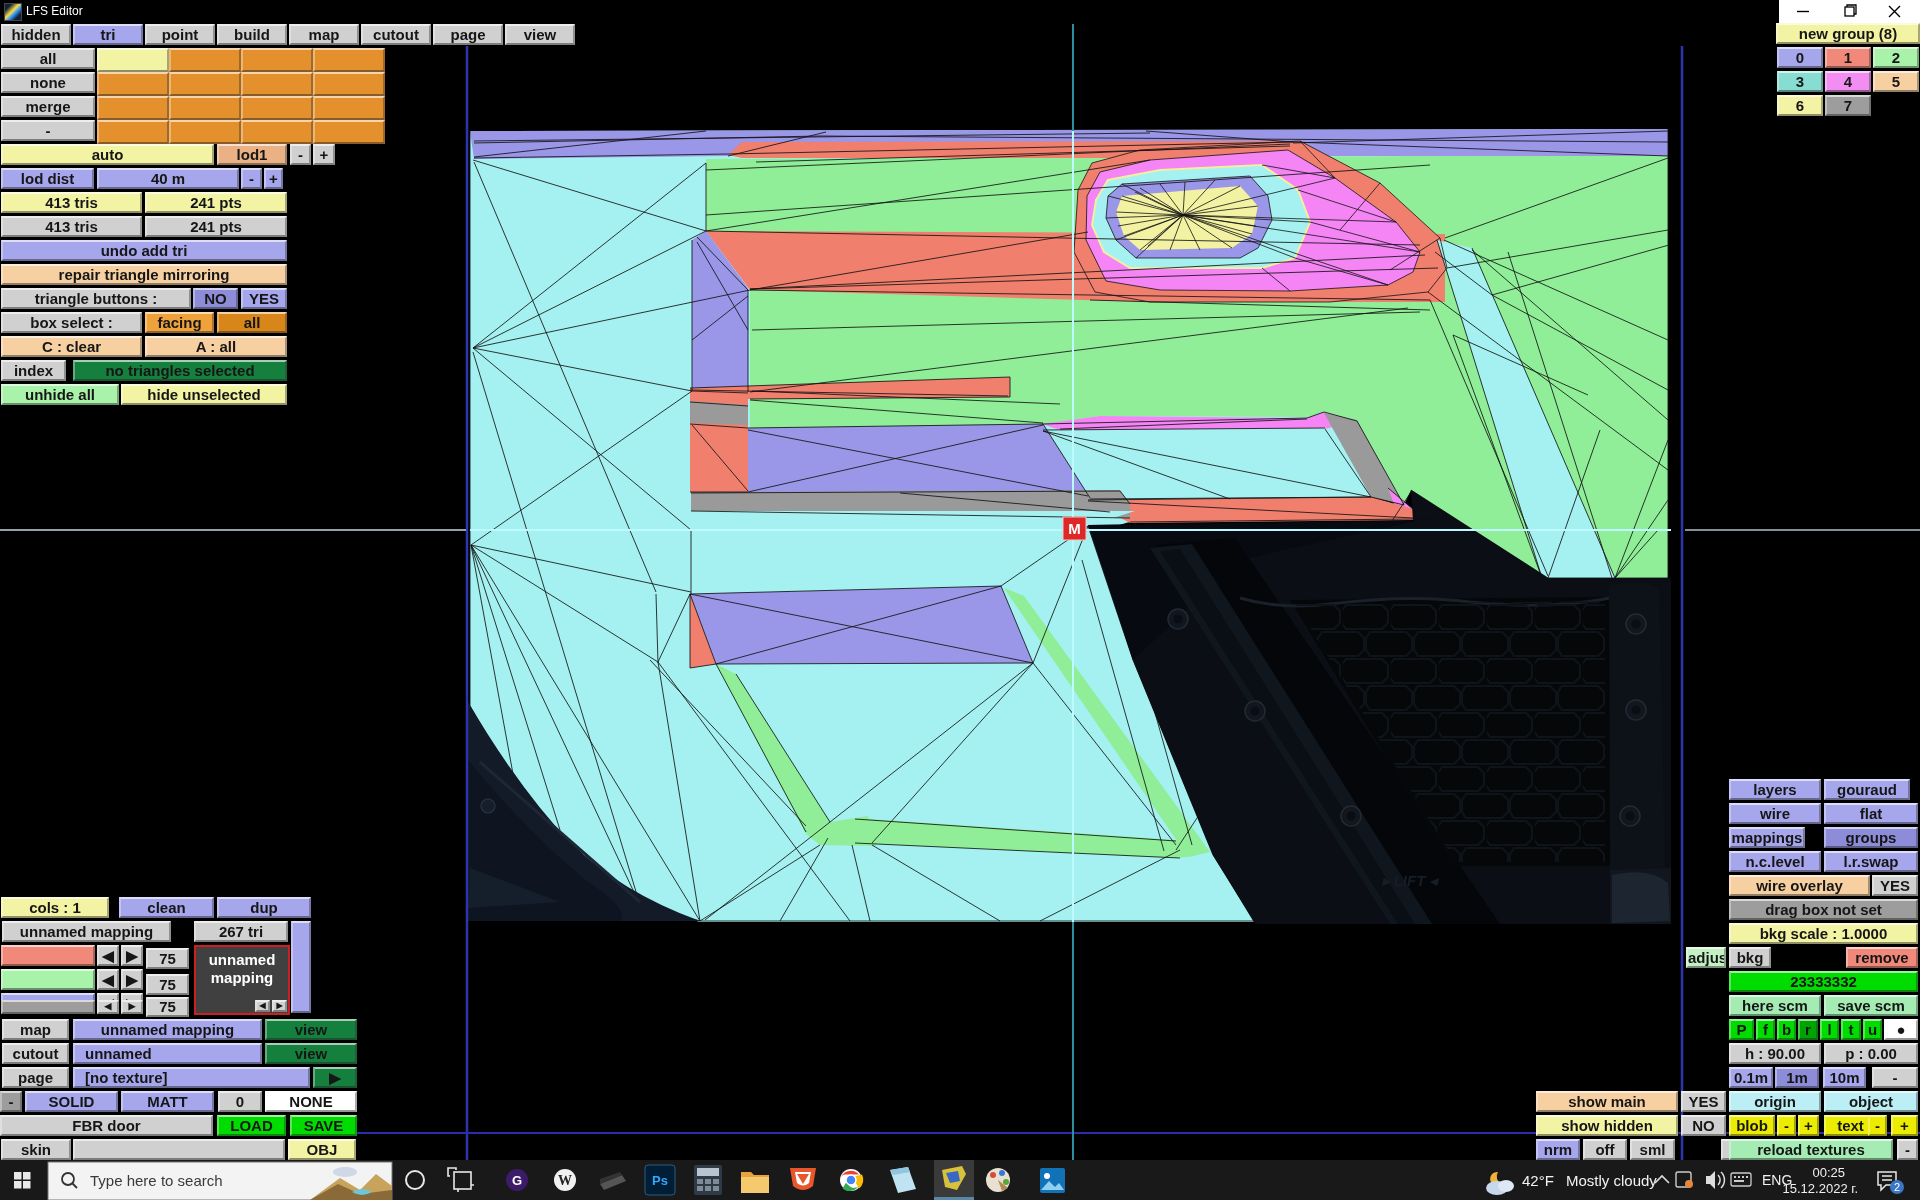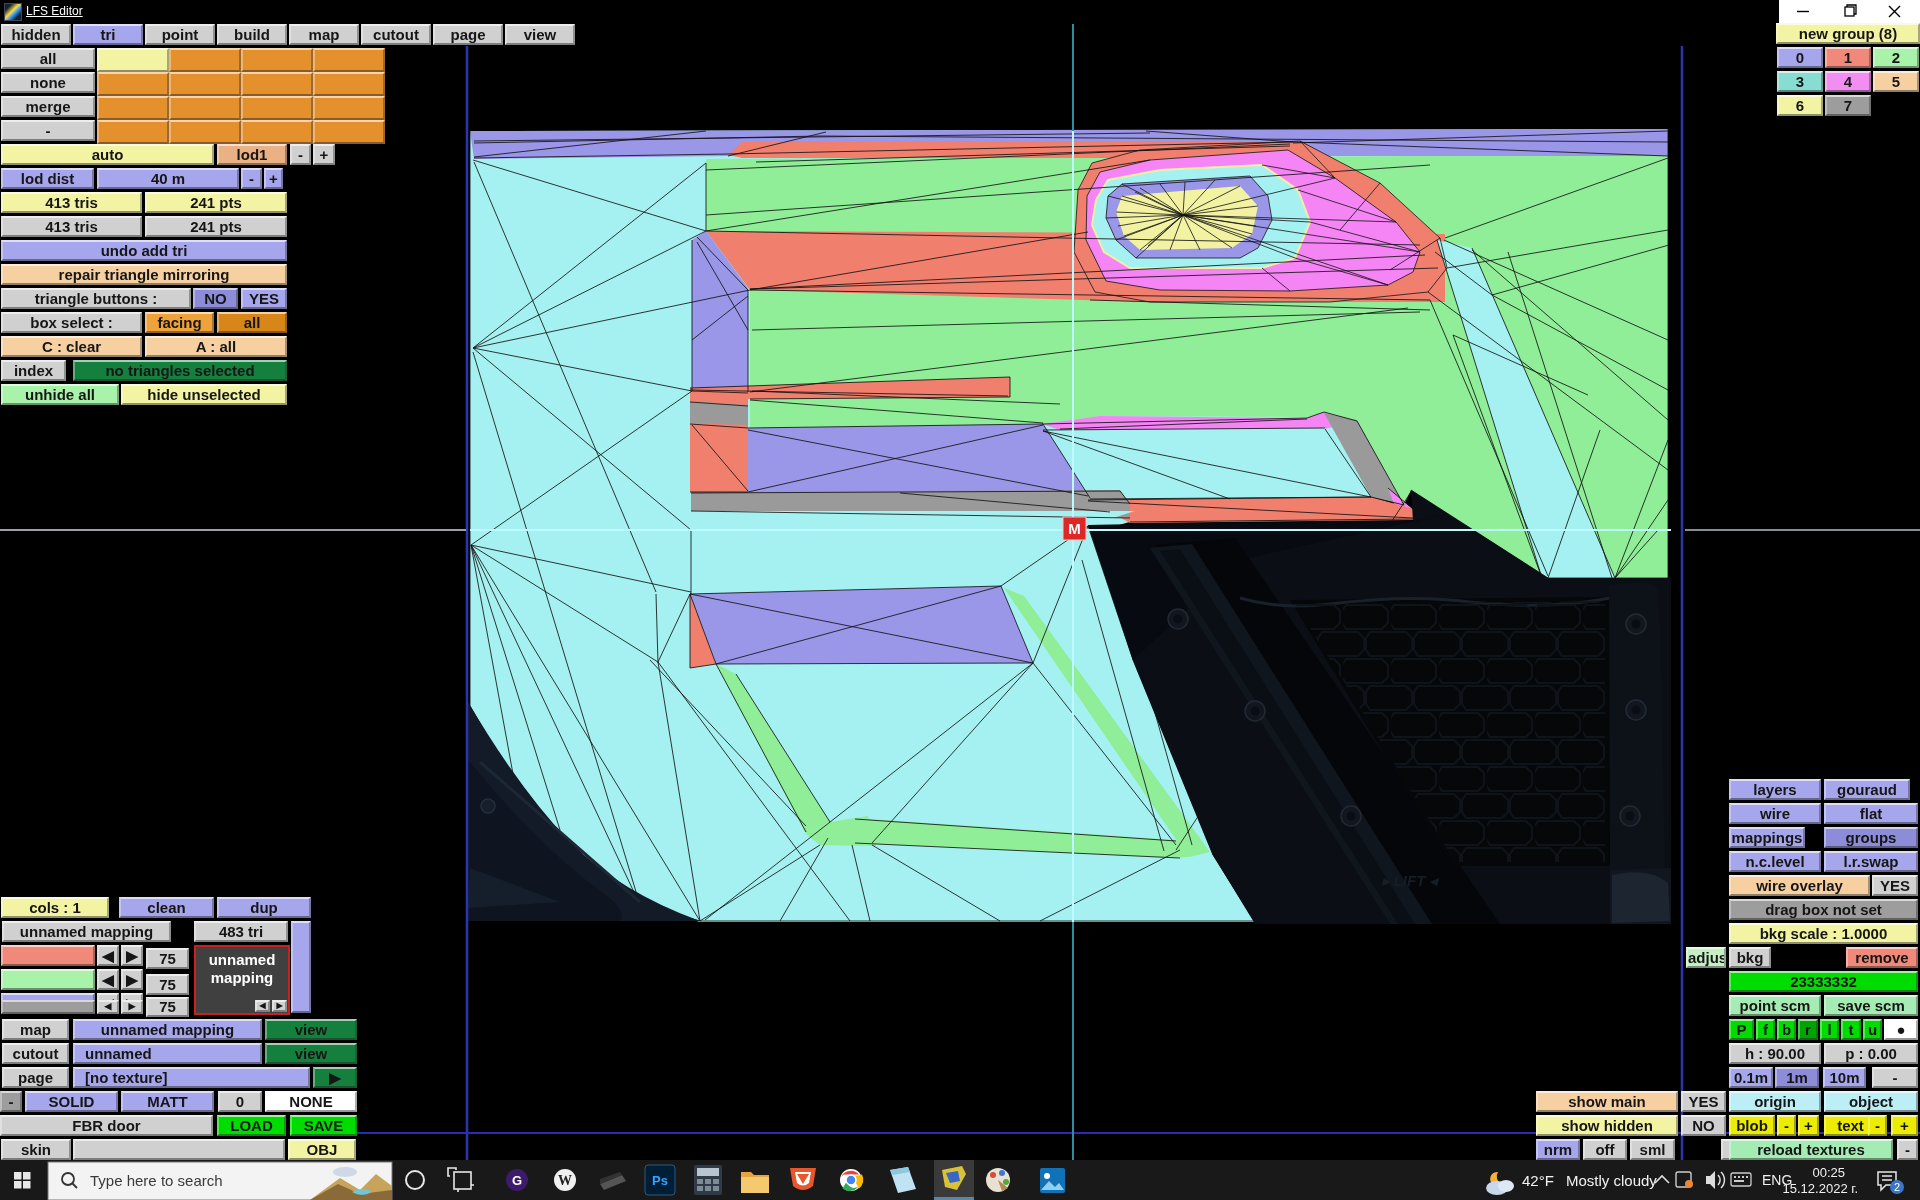--- a/index.html
+++ b/index.html
@@ -275,21 +275,21 @@
 <line x1="1073" y1="24" x2="1073" y2="131" stroke="#2b8fa0" stroke-width="2"></line>
 <line x1="1073" y1="131" x2="1073" y2="922" stroke="#bdfaff" stroke-width="2"></line>
 <line x1="1073" y1="922" x2="1073" y2="1160" stroke="#2b8fa0" stroke-width="2"></line>
 
 <rect x="1063" y="517" width="23" height="23" fill="#de2828" stroke="#f0c8c8" stroke-width="1"></rect>
 <text x="1074.5" y="534" text-anchor="middle" font-family="Liberation Sans,sans-serif" font-weight="bold" font-size="15" fill="#fff">M</text>
 </svg>
 
 <div style="position:absolute;left:0;top:0;width:1920px;height:23px;background:#000;"></div>
 <div style="position:absolute;left:4px;top:3px;width:16px;height:16px;background:linear-gradient(135deg,#123 20%,#fd4 45%,#39f 60%,#123 80%);border:1px solid #445;"></div>
-<div style="position:absolute;left:26px;top:4px;font:12px 'Liberation Sans',sans-serif;color:#fff;text-decoration:underline;">LFS Editor</div>
+<div style="position:absolute;left:26px;top:4px;font:12px 'Liberation Sans',sans-serif;color:#fff;">LFS Editor</div>
 <div style="position:absolute;left:1779px;top:0;width:141px;height:23px;background:#fff;"></div>
 <svg style="position:absolute;left:1779px;top:0" width="141" height="23">
 <line x1="18" y1="11.5" x2="30" y2="11.5" stroke="#000" stroke-width="1.4"></line>
 <rect x="66" y="7" width="9" height="9" fill="none" stroke="#000" stroke-width="1.3"></rect>
 <path d="M68 7 v-2 h9 v9 h-2" fill="none" stroke="#000" stroke-width="1.3"></path>
 <path d="M110 6 l11 11 M121 6 l-11 11" stroke="#000" stroke-width="1.4"></path>
 </svg>
 
 <div class="b gy" style="left:1px;top:24px;width:70px">hidden</div>
 <div class="b pu" style="left:73px;top:24px;width:70px">tri</div>
@@ -370,21 +370,21 @@
 <div class="b pu" style="left:1729px;top:851px;width:92px">n.c.level</div>
 <div class="b pu" style="left:1824px;top:851px;width:94px">l.r.swap</div>
 <div class="b pe" style="left:1729px;top:875px;width:141px">wire overlay</div>
 <div class="b gy" style="left:1872px;top:875px;width:46px">YES</div>
 <div class="b gyd" style="left:1729px;top:899px;width:189px">drag box not set</div>
 <div class="b ye" style="left:1729px;top:923px;width:189px">bkg scale : 1.0000</div>
 <div class="b gy" style="left:1729px;top:947px;width:42px">bkg</div>
 <div class="b gnp" style="left:1686px;top:947px;width:40px">adjust</div>
 <div class="b sa" style="left:1846px;top:947px;width:72px">remove</div>
 <div class="b gnb" style="left:1729px;top:971px;width:189px">23333332</div>
-<div class="b gnl" style="left:1729px;top:995px;width:92px">point scm</div>
+<div class="b gnl" style="left:1729px;top:995px;width:92px">here scm</div>
 <div class="b gnl" style="left:1824px;top:995px;width:94px">save scm</div>
 <div class="b gnb" style="left:1729px;top:1019px;width:25px">P</div>
 <div class="b gnb" style="left:1756px;top:1019px;width:19px">f</div>
 <div class="b gnb" style="left:1777px;top:1019px;width:19px">b</div>
 <div class="b gnd" style="left:1798px;top:1019px;width:20px">r</div>
 <div class="b gnb" style="left:1820px;top:1019px;width:19px">l</div>
 <div class="b gnb" style="left:1841px;top:1019px;width:20px">t</div>
 <div class="b gnb" style="left:1863px;top:1019px;width:19px">u</div>
 <div class="b whi" style="left:1884px;top:1019px;width:34px">●</div>
 <div class="b gy" style="left:1729px;top:1043px;width:92px">h : 90.00</div>
@@ -409,21 +409,21 @@
 <div class="b gy" style="left:1583px;top:1139px;width:44px">off</div>
 <div class="b gy" style="left:1630px;top:1139px;width:45px">sml</div>
 <div class="b gy" style="left:1721px;top:1139px;width:45px">big</div>
 <div class="b gnl" style="left:1729px;top:1139px;width:164px">reload textures</div>
 <div class="b gy" style="left:1897px;top:1139px;width:21px">-</div>
 
 <div class="b ye" style="left:1px;top:897px;width:108px">cols : 1</div>
 <div class="b pu" style="left:119px;top:897px;width:95px">clean</div>
 <div class="b pu" style="left:217px;top:897px;width:94px">dup</div>
 <div class="b gy" style="left:2px;top:921px;width:169px">unnamed mapping</div>
-<div class="b gy" style="left:194px;top:921px;width:94px">483 tri</div>
+<div class="b gy" style="left:194px;top:921px;width:94px">267 tri</div>
 <div class="b pu" style="left:291px;top:921px;width:20px;height:92px"></div>
 
 <div class="b sa" style="left:1px;top:945px;width:94px"></div>
 <div class="b gn" style="left:1px;top:969px;width:94px"></div>
 <div class="b pu" style="left:1px;top:993px;width:94px"></div>
 <div class="b gyd" style="left:1px;top:1000px;width:94px;height:14px"></div>
 <div class="b gy" style="left:97px;top:945px;width:22px">◀</div>
 <div class="b gy" style="left:121px;top:945px;width:22px">▶</div>
 <div class="b gy" style="left:97px;top:969px;width:22px">◀</div>
 <div class="b gy" style="left:121px;top:969px;width:22px">▶</div>

